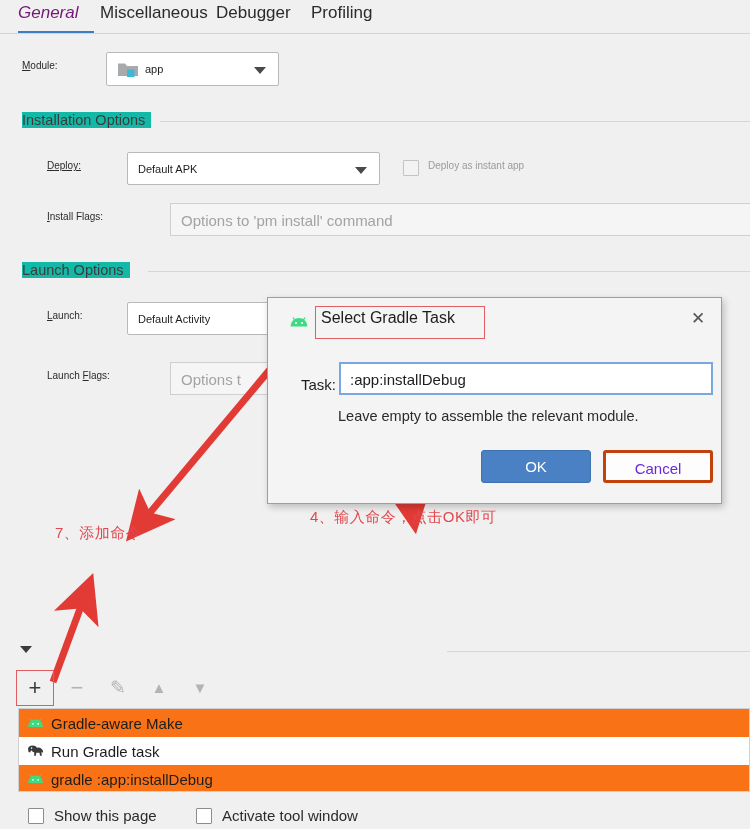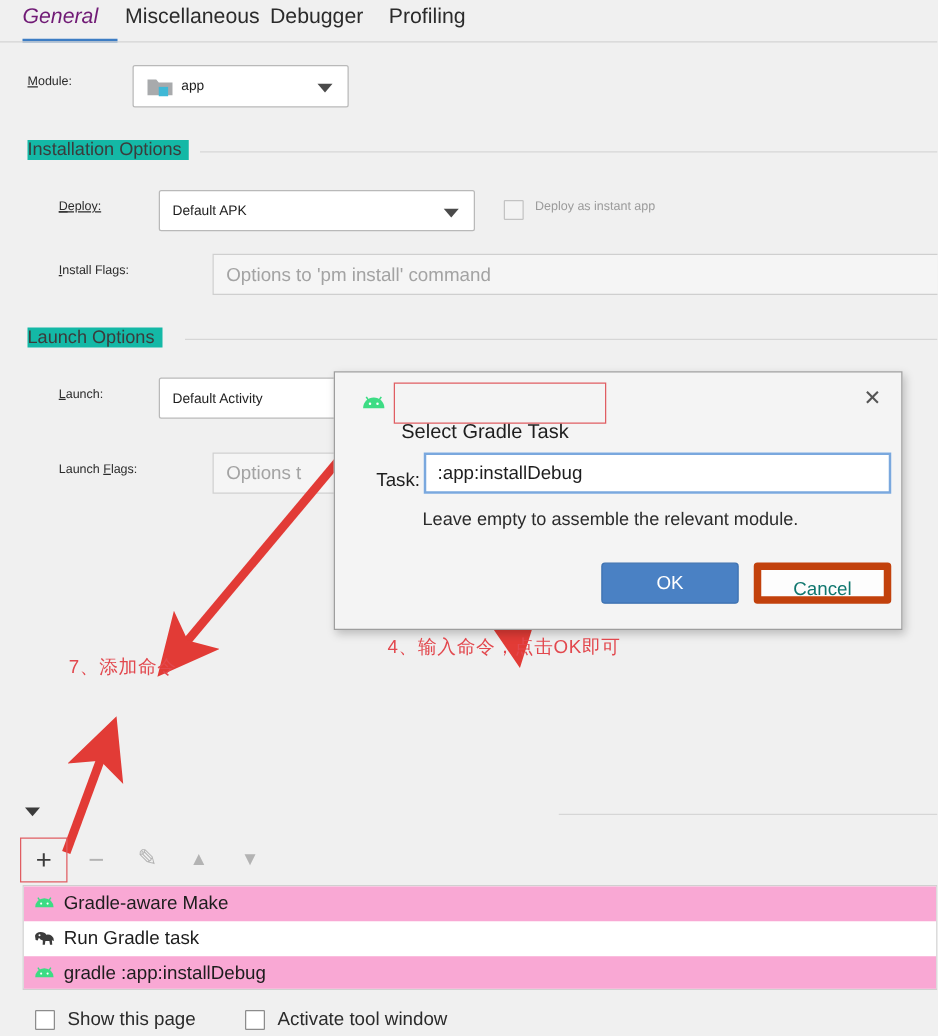--- a/index.html
+++ b/index.html
@@ -111,21 +111,21 @@
     position: absolute;
     left: 267px; top: 297px;
     width: 455px; height: 207px;
     background: #f4f4f4;
     border: 1px solid #9e9e9e;
     box-shadow: 2px 3px 7px rgba(0,0,0,0.22);
     box-sizing: border-box;
   }
   .dialog-title {
     position: absolute; left: 53px; top: 11px;
-    font-size: 16px; color: #1d1d1d; white-space: nowrap; margin-top: 28px;
+    font-size: 16px; color: #1d1d1d; white-space: nowrap;
   }
   .android-icon {
     position: absolute; left: 20px; top: 17px;
     width: 22px; height: 14px;
   }
   .dlg-close {
     position: absolute; right: 12px; top: 10px;
     width: 22px; height: 22px;
     font-size: 17px; color: #555; line-height: 22px;
     text-align: center;
@@ -158,21 +158,21 @@
     box-sizing: border-box;
     text-align: center;
     line-height: 31px;
   }
   .btn.primary {
     left: 213px; width: 110px;
     background: #4a81c4; border: 1px solid #3d71b0; color: #ffffff;
   }
   .btn.secondary {
     left: 335px; width: 110px;
-    background: #fdfdfd; border: 6px solid #c2410c; color: #0f766e;
+    background: #fdfdfd; border: 3px solid #c2410c; color: #6d28d9;
   }
 
   
   .redbox {
     position: absolute;
     border: 1.5px solid #e05d62;
     box-sizing: border-box;
     background: transparent;
   }
   .annot {
@@ -216,21 +216,21 @@
     border-left: 1px solid #d0d0d0;
     box-sizing: border-box;
     background: #ffffff;
     overflow: hidden;
   }
   .list-row {
     position: relative;
     height: 28px;
     box-sizing: border-box;
   }
-  .list-row.alt { background: #f9a8d4; }
+  .list-row.alt { background: #f97316; }
   .list-row .rowtext {
     position: absolute; left: 32px; top: 50%;
     transform: translateY(-50%);
     font-size: 15px; color: #1d1d1d; white-space: nowrap;
   }
   .rowicon {
     position: absolute; left: 7px; top: 50%;
     transform: translateY(-50%);
     width: 19px; height: 15px;
   }

